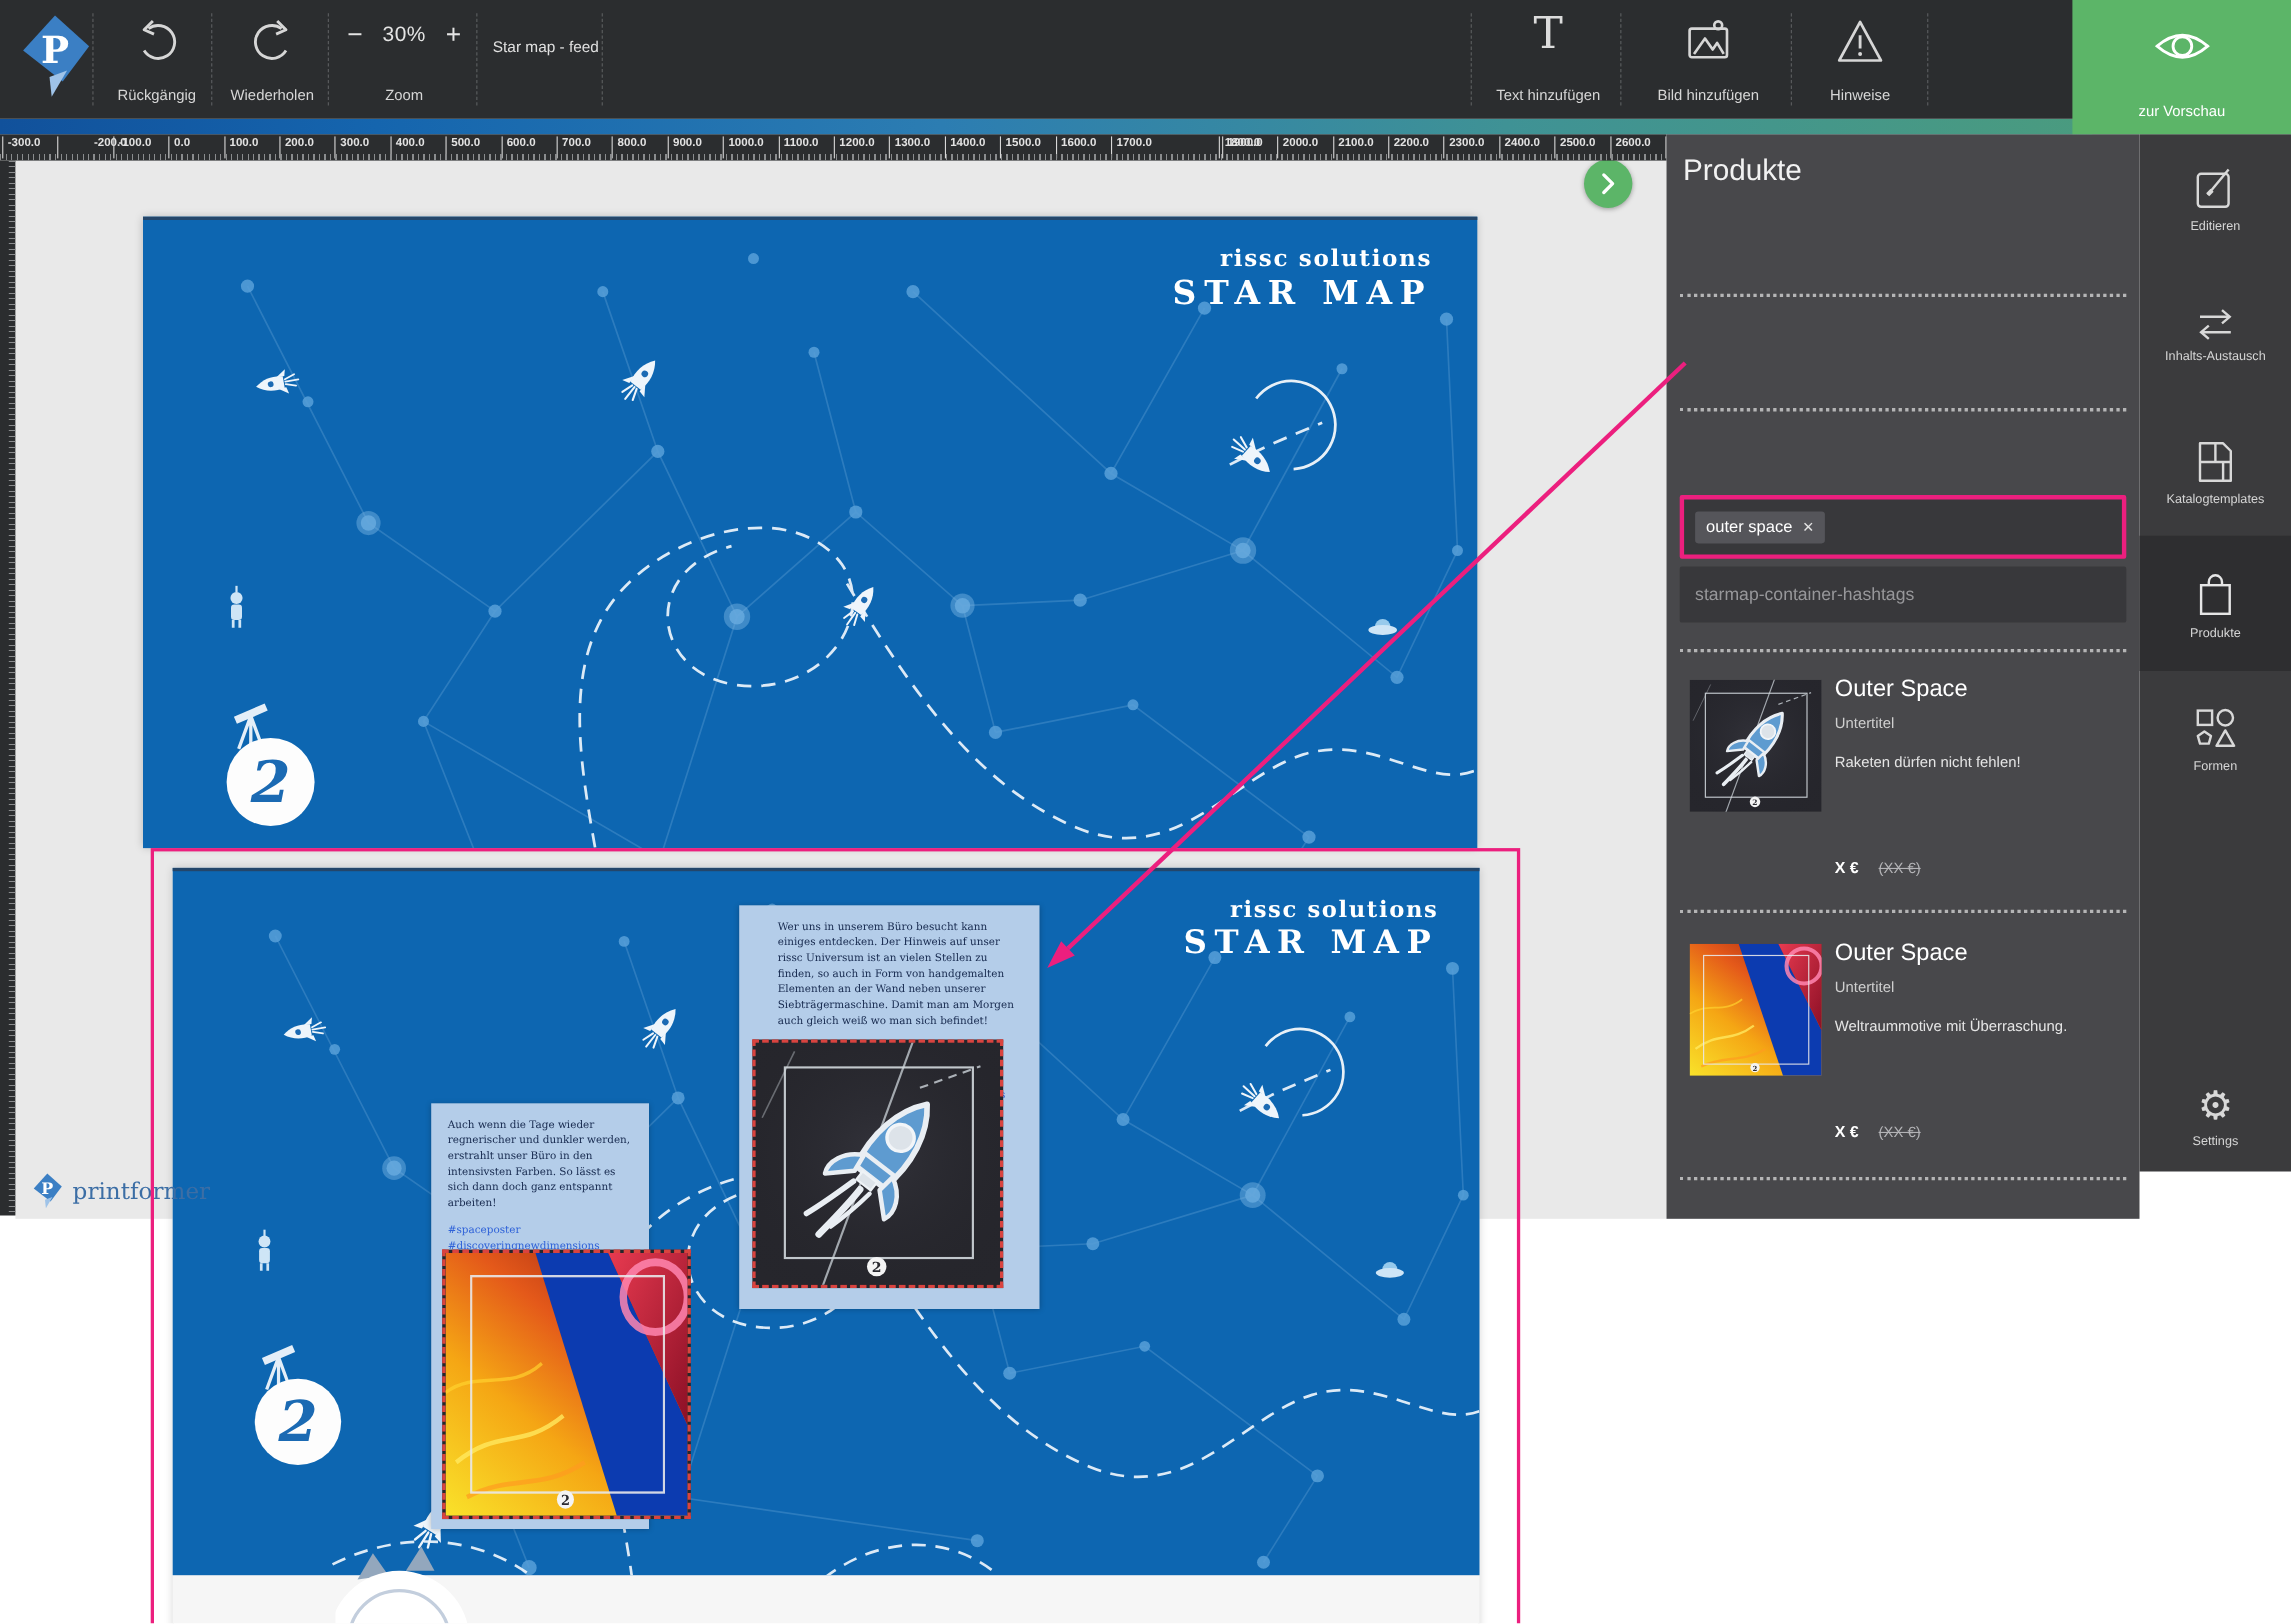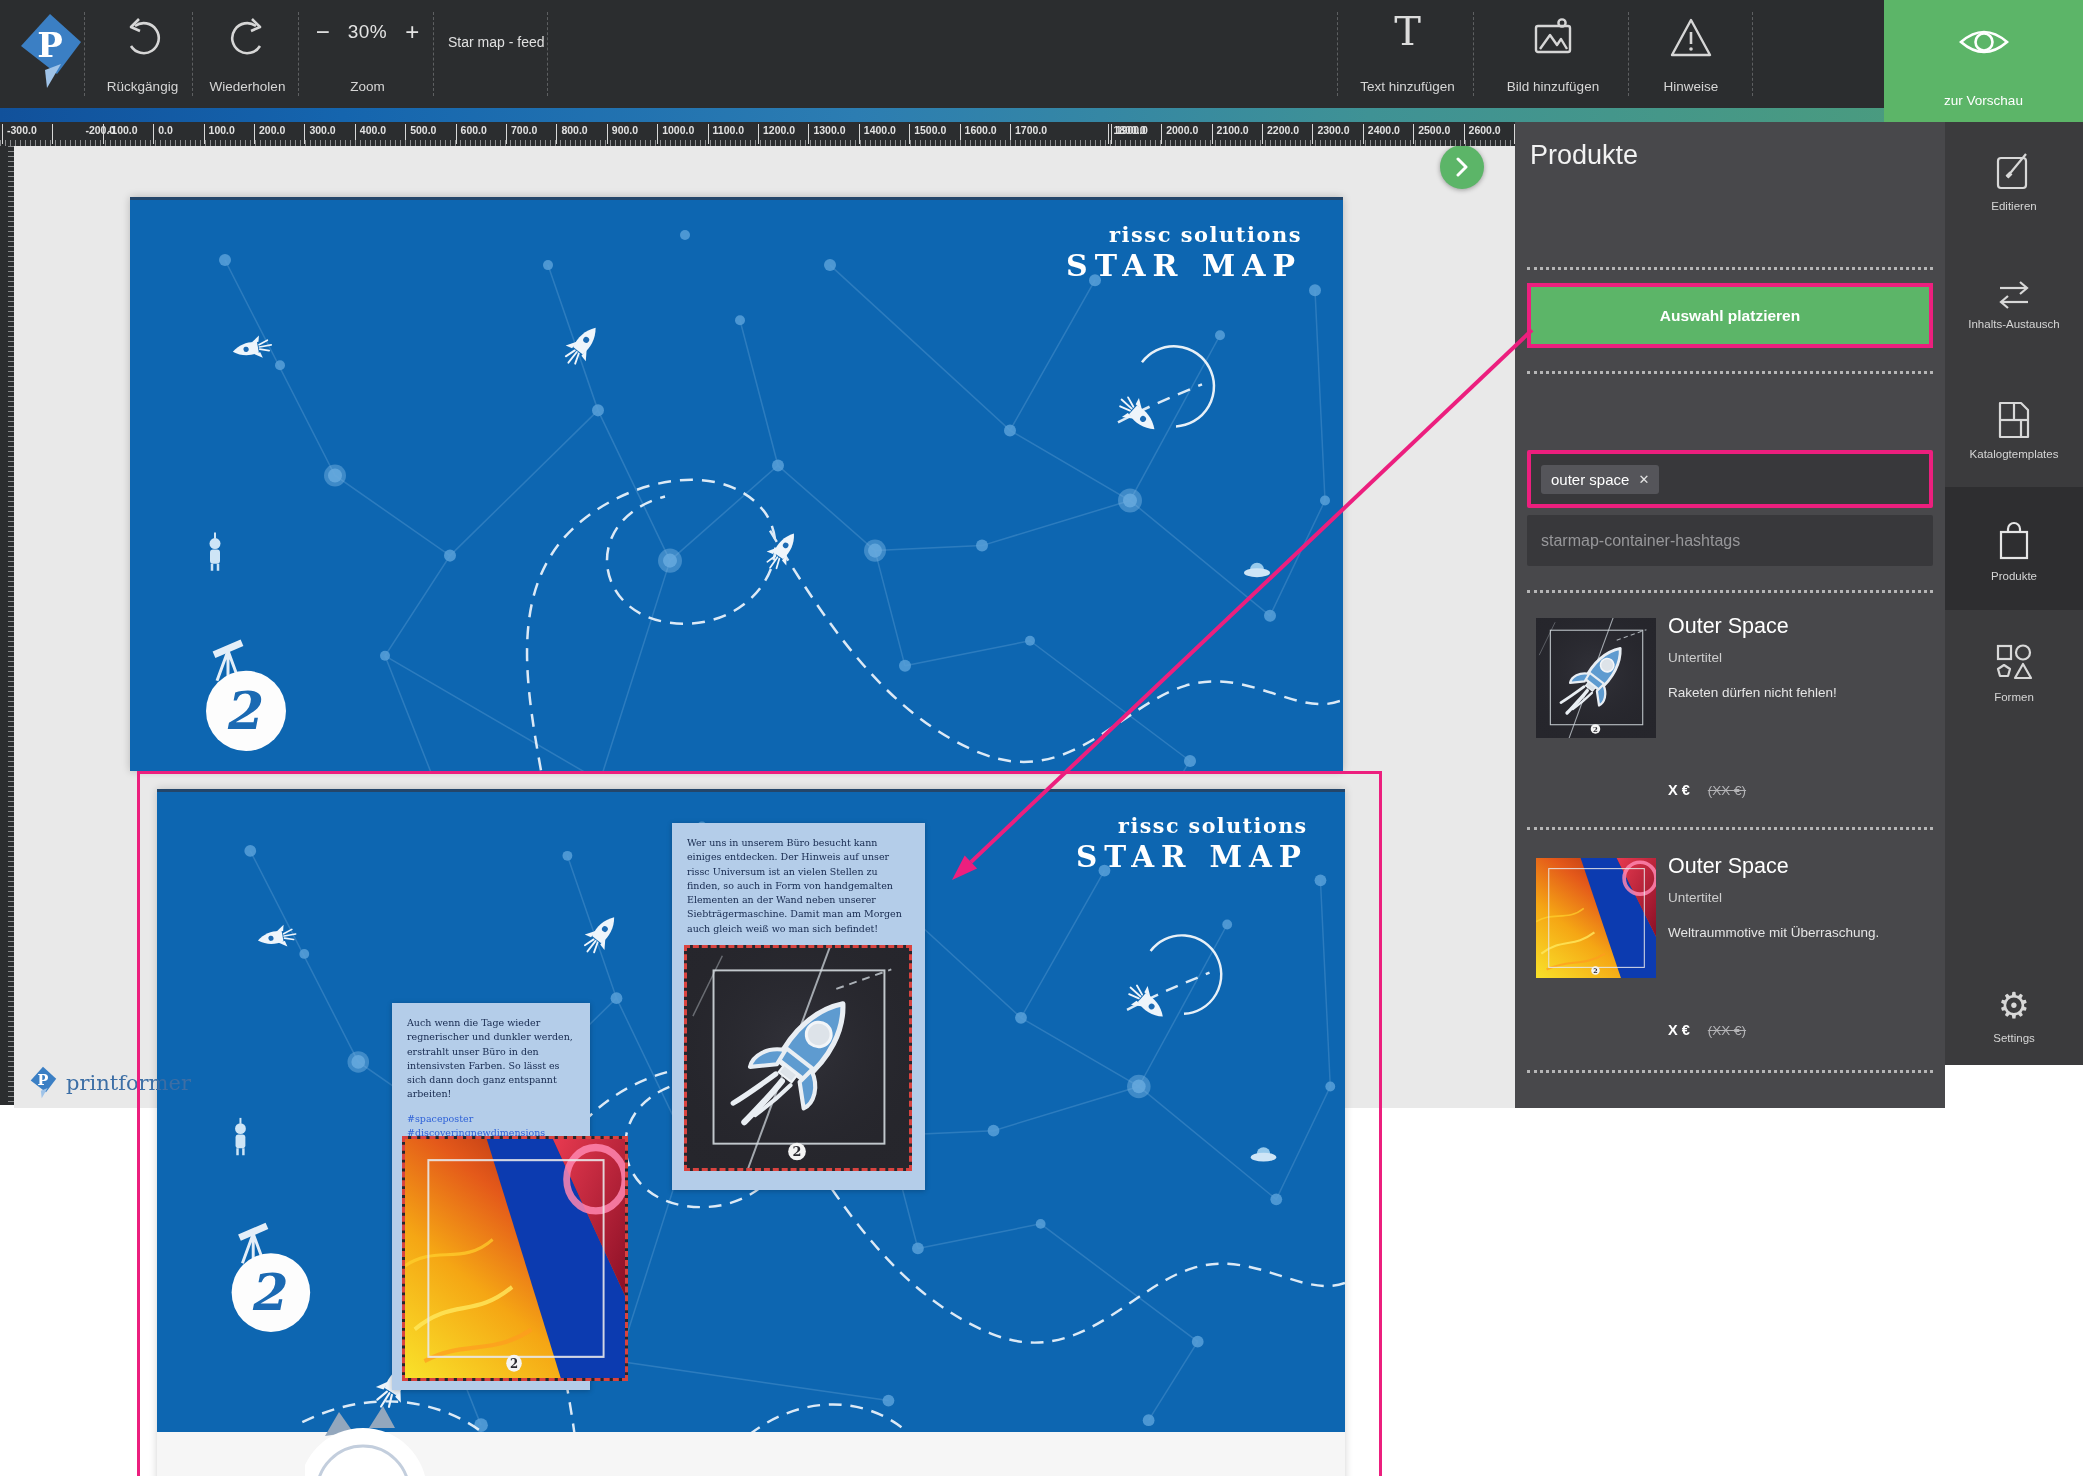--- a/index.html
+++ b/index.html
@@ -364,21 +364,21 @@
     </div>
   </div>
 
   <svg class="astro" width="120" height="72" viewBox="0 0 120 72">
     <polygon points="20,32 34,8 48,28" fill="#93a7bd"></polygon>
     <polygon points="64,24 78,2 90,24" fill="#93a7bd"></polygon>
     <circle cx="58" cy="88" r="64" fill="#ffffff"></circle>
     <circle cx="58" cy="88" r="46" fill="none" stroke="#c3cedd" stroke-width="3"></circle>
   </svg>
 
-  <div class="ctn" style="left:672px;top:823px;width:253px;height:367px;">
+  <div class="ctn" style="left:672px;top:823px;width:253px;height:367px;padding-left:20px;">
     <div class="txt">Wer uns in unserem Büro besucht kann einiges entdecken. Der Hinweis auf unser rissc Universum ist an vielen Stellen zu finden, so auch in Form von handgemalten Elementen an der Wand neben unserer Siebträgermaschine. Damit man am Morgen auch gleich weiß wo man sich befindet!</div>
     <div class="tags">#universum #spaceship #discoveringnewdimensions #web2print #webtoprint #web2publish #w2p #webtopublish #printbusiness #ebusiness #ecommerce #digitalprinting #digitalpublishing #onlineeditor #printformer #printformerIO #rissc #risscsolutions #shopify</div>
     <div class="pimg" style="left:12px;top:122px;width:228px;height:226px;">
       <svg width="222" height="220" viewBox="0 0 226 226" preserveAspectRatio="none">
         <use href="#img-rocket"></use>
       </svg>
     </div>
   </div>
 
   <div class="ctn" style="left:392px;top:1003px;width:198px;height:387px;">
@@ -409,21 +409,20 @@
       <polygon points="33,2 64,30 40,62 4,34" fill="#3b7fc4"></polygon>
       <polygon points="28,58 44,52 30,76" fill="#9fc3e8"></polygon>
       <text x="33" y="45" text-anchor="middle" font-size="34" font-weight="bold" fill="#fff">P</text>
     </svg>
     <span>printformer</span>
   </div>
 
   <div class="panel">
     <div class="p-title">Produkte</div>
     <div class="dotsep" style="top:145px"></div>
-    <div class="btn-place">Auswahl platzieren</div>
     <div class="dotsep" style="top:249px"></div>
 
 
     <div class="field tagbox">
       <span class="chip">
         <span>outer space</span>
         <span class="x">✕</span>
       </span>
     </div>
 

